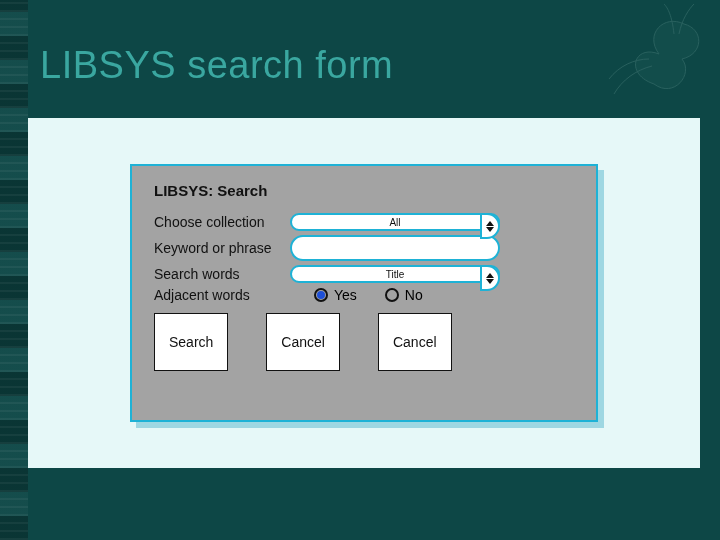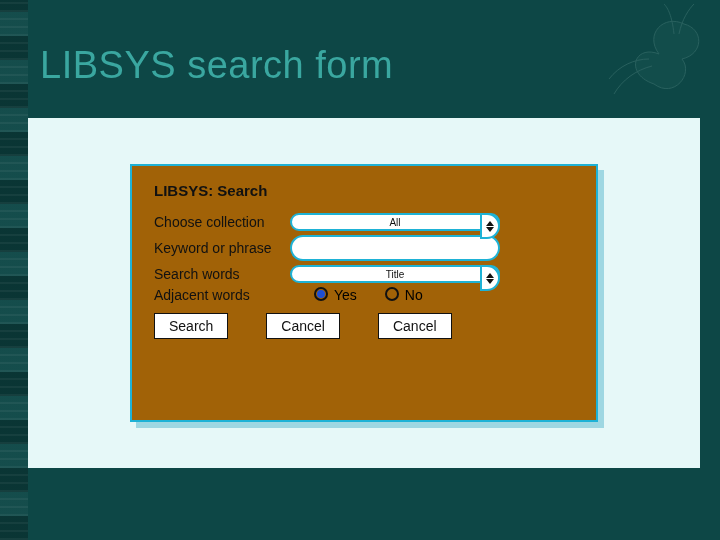--- a/index.html
+++ b/index.html
@@ -56,21 +56,21 @@
     left: 6px; top: 6px;
     width: 100%; height: 100%;
     background: #9ed7e2;
     z-index: 0;
   }
   .form-panel {
     position: relative;
     z-index: 1;
     width: 468px;
     height: 258px;
-    background: #a16207;
+    background: #a3a3a3;
     border: 2px solid #1eb2d6;
     padding: 16px 22px 14px 22px;
   }
   .form-title {
     font-weight: bold;
     font-size: 15px;
     color: #111;
     margin-bottom: 14px;
   }
   .row {
@@ -126,20 +126,21 @@
     font-size: 14px;
   }
   .radio-group {
     display: flex;
     align-items: center;
     gap: 28px;
     margin-left: 24px;
   }
   .radio-item {
     display: flex;
+    align-items: center;
     gap: 6px;
     font-size: 14px;
   }
   .radio-outer {
     width: 14px; height: 14px;
     border: 2px solid #111;
     border-radius: 50%;
     display: flex;
     align-items: center;
     justify-content: center;
@@ -150,21 +151,21 @@
     border-radius: 50%;
   }
   .button-row {
     display: flex;
     gap: 38px;
     margin-top: 10px;
   }
   .btn {
     border: 1.5px solid #111;
     background: #fff;
-    padding: 4px 14px;
+    padding: 20px 14px;
     font-size: 14px;
     color: #111;
     cursor: pointer;
   }
 </style>
 </head>
 <body>
 
 <div class="side-stripe"></div>
 

